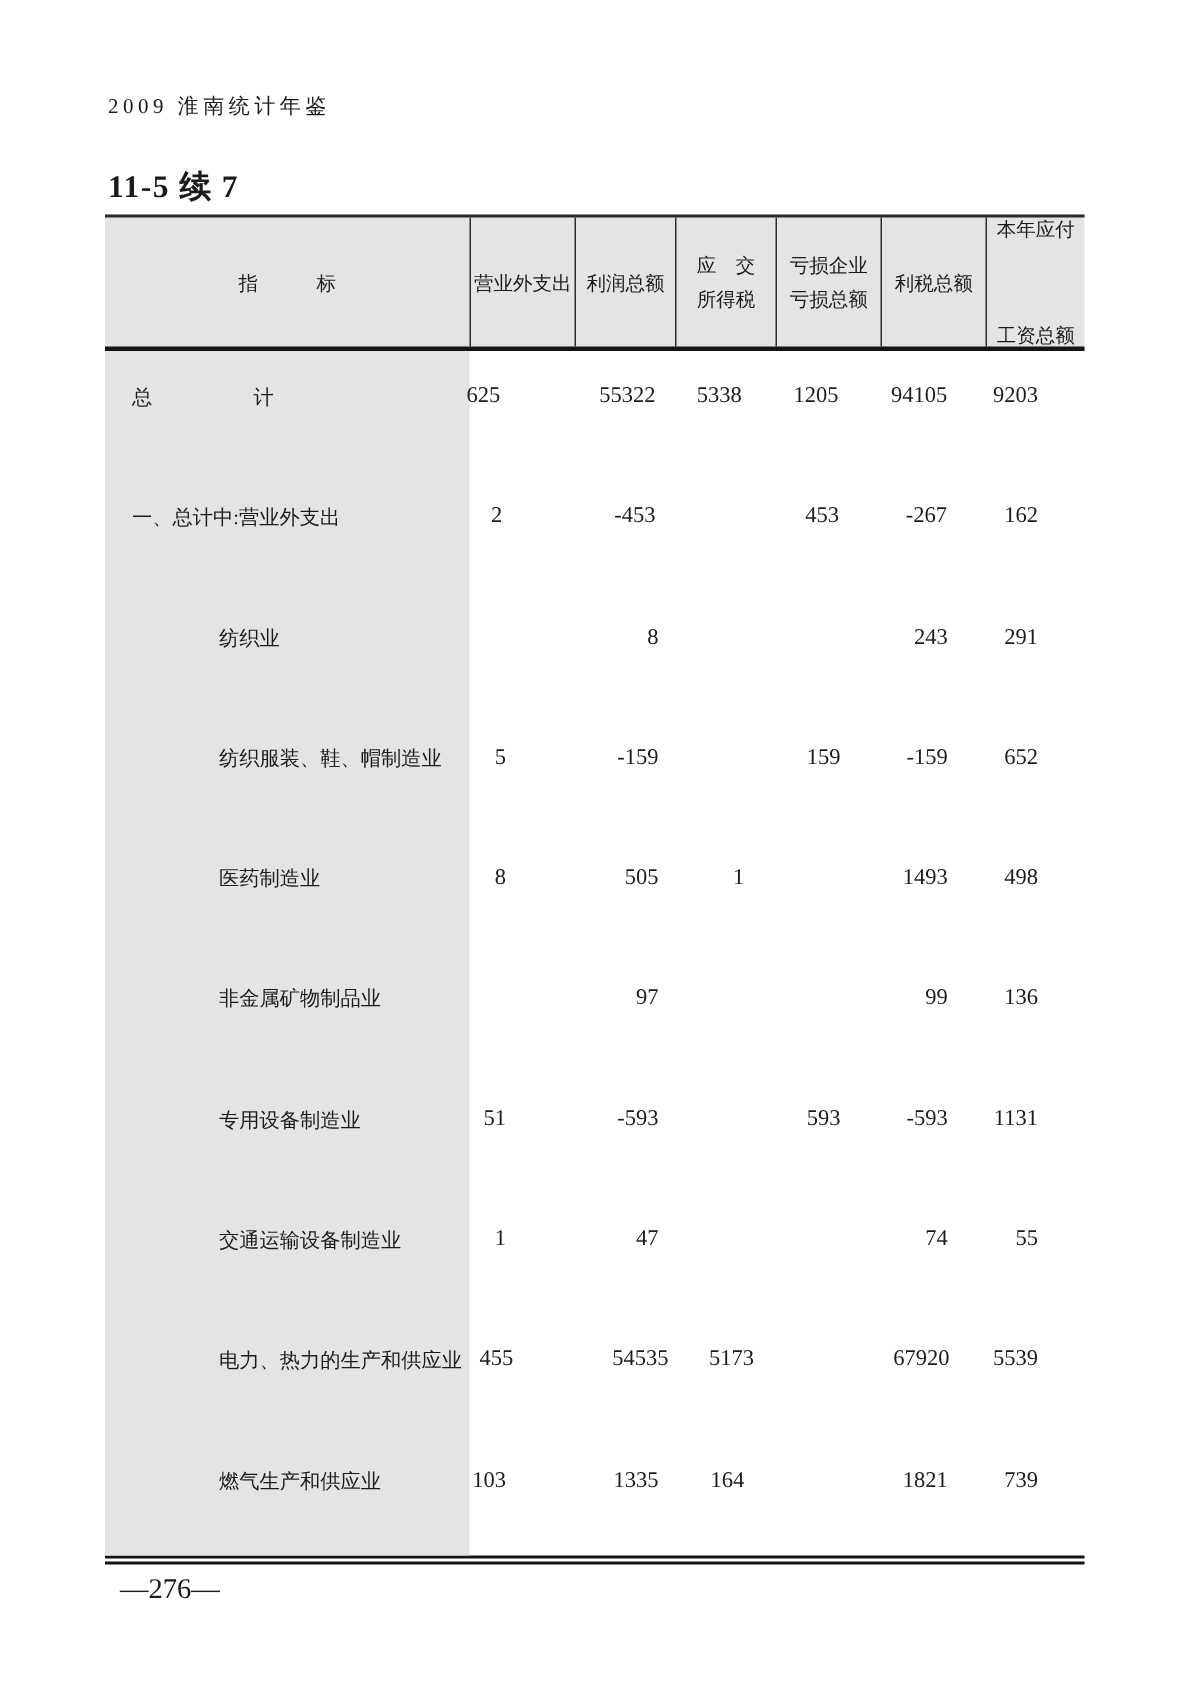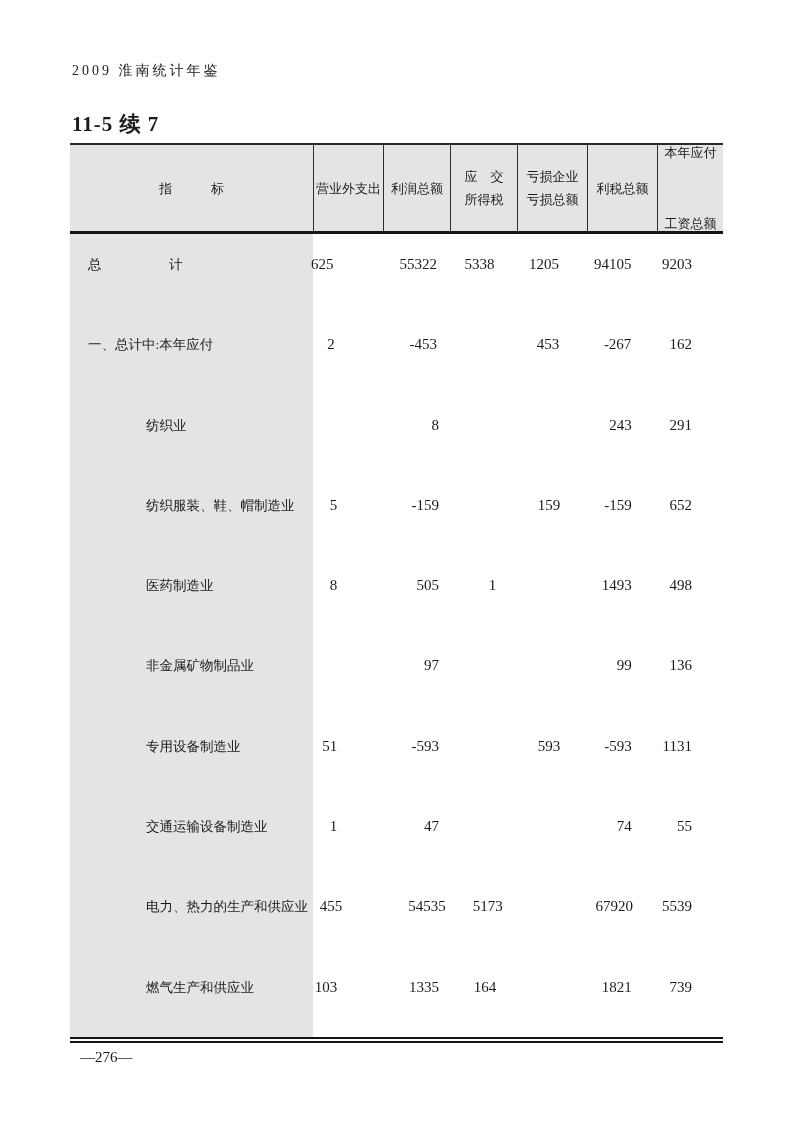--- a/index.html
+++ b/index.html
@@ -99,21 +99,21 @@
   .bottom-rule {
     height: 2px;
     background: #ffffff;
     border-top: 2px solid #141414;
     border-bottom: 2.5px solid #141414;
   }
   .page-number {
     position: absolute;
     left: 80px;
     top: 1049px;
-    font-size: 15px;
+    font-size: 19px;
   }
 </style>
 </head>
 <body>
 
 <div class="page">
   <div class="book-header">2009 淮南统计年鉴</div>
   <div class="table-title">11-5 续 7</div>
 
   <div class="stat-table">
@@ -132,21 +132,21 @@
     <div class="row">
     <div class="cell-label">总　　　　　计</div>
   <div class="cell-num">625</div>
           <div class="cell-num">55322</div>
           <div class="cell-num">5338</div>
           <div class="cell-num">1205</div>
           <div class="cell-num">94105</div>
           <div class="cell-num">9203</div>
         </div>
         <div class="row">
-    <div class="cell-label">一、总计中:本年应付</div>
+    <div class="cell-label">一、总计中:营业外支出</div>
   <div class="cell-num">2</div>
           <div class="cell-num">-453</div>
           <div class="cell-num"></div>
           <div class="cell-num">453</div>
           <div class="cell-num">-267</div>
           <div class="cell-num">162</div>
         </div>
         <div class="row indented">
     <div class="cell-label">纺织业</div>
   <div class="cell-num"></div>

